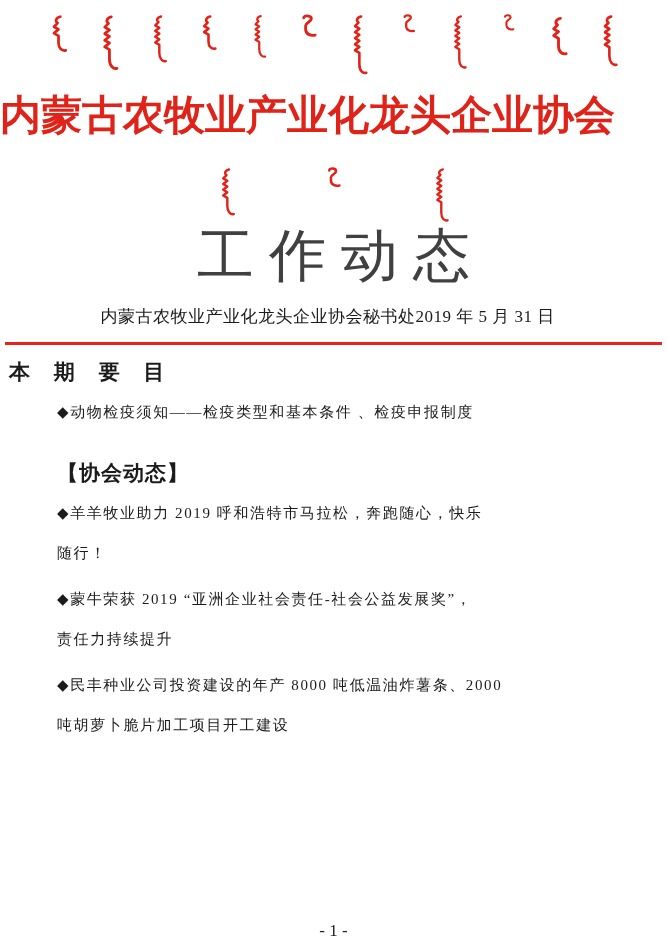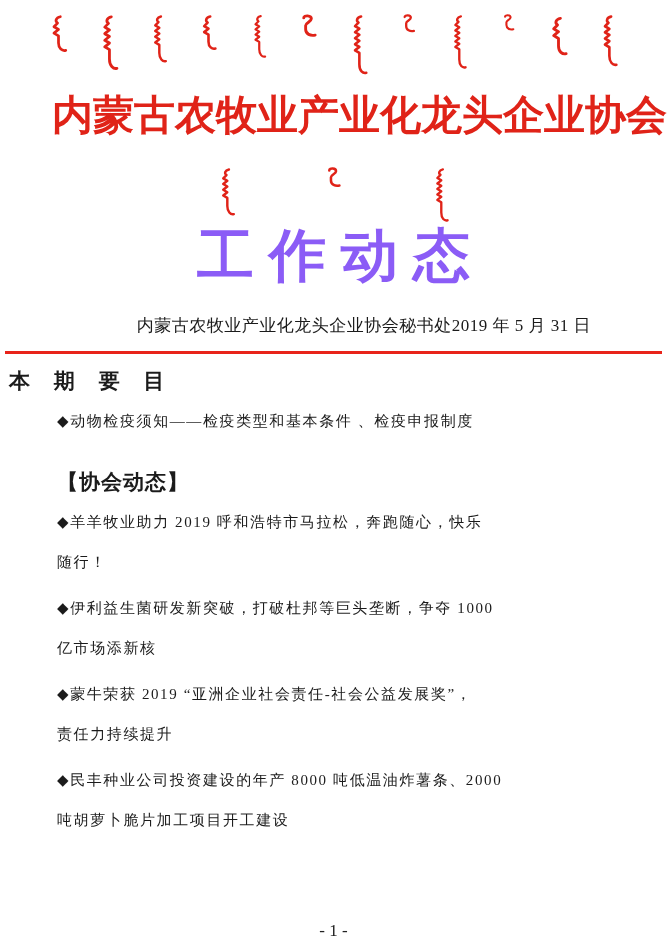--- a/index.html
+++ b/index.html
@@ -20,47 +20,47 @@
   }
   .mongo-row-mid {
     display:flex; justify-content:center; align-items:flex-start;
     gap:86px; height:58px; margin-top:24px;
   }
   .mg { width:21px; color:#e02318; display:block; }
 
   
   .assoc-title {
     margin-top:8px;
-    text-align:right;
+    text-align:left;
     color:#e02318;
     font-weight:bold;
     font-size:41px;
     letter-spacing:0px;
     white-space:nowrap;
   }
   .bulletin-title {
     margin-top:0px;
     text-align:center;
-    color:#8b5cf6;
-    font-weight:bold;
+    color:#404040;
+    font-weight:normal;
     font-size:57px;
     letter-spacing:15px;
     text-indent:15px;
     line-height:1.1;
   }
   .issue-line {
     margin-top:12px;
     text-align:center;
     font-weight:bold;
     font-size:21px;
     letter-spacing:1px;
   }
   .meta-row {
-    display:flex; justify-content:flex-end;
-    margin-top:26px;
+    display:flex; justify-content:center;
+    margin-top:17px;
     padding:0 76px 0 64px;
     font-size:17px;
     letter-spacing:0.5px;
   }
   .red-rule {
     margin:14px 5px 0 5px;
     height:3px;
     background:#e8231a;
   }
 
@@ -185,22 +185,20 @@
   <div class="red-rule"></div>
 
   <div class="toc-heading">本 期 要 目</div>
 
   <div class="toc">
     <div class="toc-item">◆动物检疫须知——检疫类型和基本条件 、检疫申报制度</div>
 
     <div class="section-header second">【协会动态】</div>
     <div class="toc-item">◆羊羊牧业助力 2019 呼和浩特市马拉松，奔跑随心，快乐
 随行！</div>
-    <div class="toc-item">◆伊利益生菌研发新突破，打破杜邦等巨头垄断，争夺 1000
-亿市场添新核</div>
     <div class="toc-item">◆蒙牛荣获 2019 “亚洲企业社会责任-社会公益发展奖”，
 责任力持续提升</div>
     <div class="toc-item">◆民丰种业公司投资建设的年产 8000 吨低温油炸薯条、2000
 吨胡萝卜脆片加工项目开工建设</div>
   </div>
 
   <div class="page-number">- 1 -</div>
 
 </div>
 

